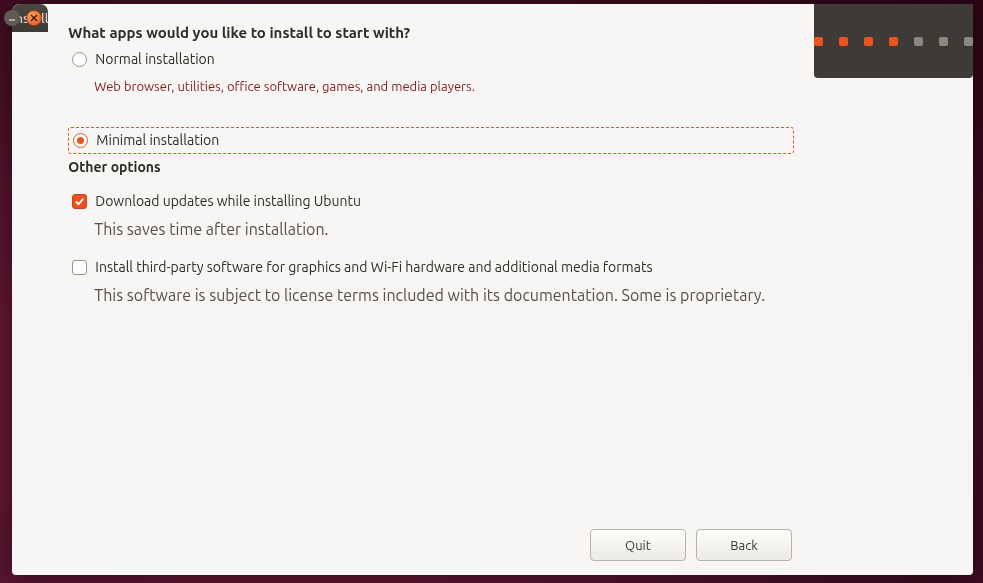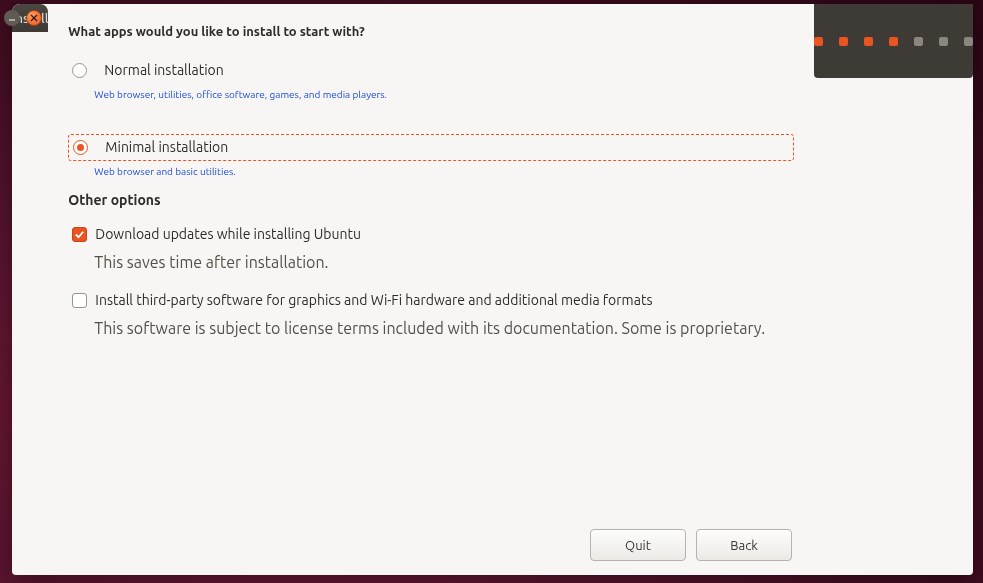--- a/index.html
+++ b/index.html
@@ -63,27 +63,27 @@
       background: #f7f6f5;
       padding: 18px 20px 16px 20px;
       flex: 1;
       color: #2e2c28;
       font-size: 14px;
       line-height: 1.4;
       position: relative;
     }
     .section-heading {
       font-weight: 700;
-      font-size: 13px;
-      margin-bottom: 18px;
+      font-size: 15px;
+      margin-bottom: 4px;
     }
     .radio-row {
       display: flex;
       align-items: center;
-      gap: 17px;
+      gap: 8px;
       padding: 3px 4px;
     }
     .radio-row.focused {
       border: 1px dashed #e95420;
       border-radius: 3px;
       margin-top: 32px;
     }
     .radio-circle {
       width: 15px; height: 15px;
       border: 1px solid #9a958c;
@@ -92,22 +92,22 @@
       display: flex; align-items: center; justify-content: center;
     }
     .radio-circle.checked { border-color: #e95420; }
     .radio-dot {
       width: 7px; height: 7px; border-radius: 50%;
       background: #e95420;
     }
     .option-title { font-size: 14px; color: #2e2c28; }
     .option-desc {
       margin: 4px 0 12px 26px;
-      color: #1d4ed8;
-      font-size: 10px;
+      color: #7f1d1d;
+      font-size: 13px;
     }
     .other-heading {
       font-weight: 700;
       margin: 4px 0 12px 0;
     }
     .checkbox-row {
       display: flex;
       align-items: center;
       gap: 8px;
       padding: 2px 4px;
@@ -195,21 +195,20 @@
       <span class="option-title">Normal installation</span>
     </div>
     <div class="option-desc">Web browser, utilities, office software, games, and media players.</div>
 
     <div class="radio-row focused">
       <div class="radio-circle checked">
         <div class="radio-dot"></div>
       </div>
       <span class="option-title">Minimal installation</span>
     </div>
-    <div class="option-desc">Web browser and basic utilities.</div>
 
     <div class="other-heading">Other options</div>
 
     <div class="checkbox-row">
       <div class="checkbox checked">
         <svg class="svg-check" viewBox="0 0 12 12">
             <polyline points="2,6 5,9 10,3" fill="none" stroke="#fff" stroke-width="2"></polyline>
           </svg>
       </div>
       <span class="option-title">Download updates while installing Ubuntu</span>

